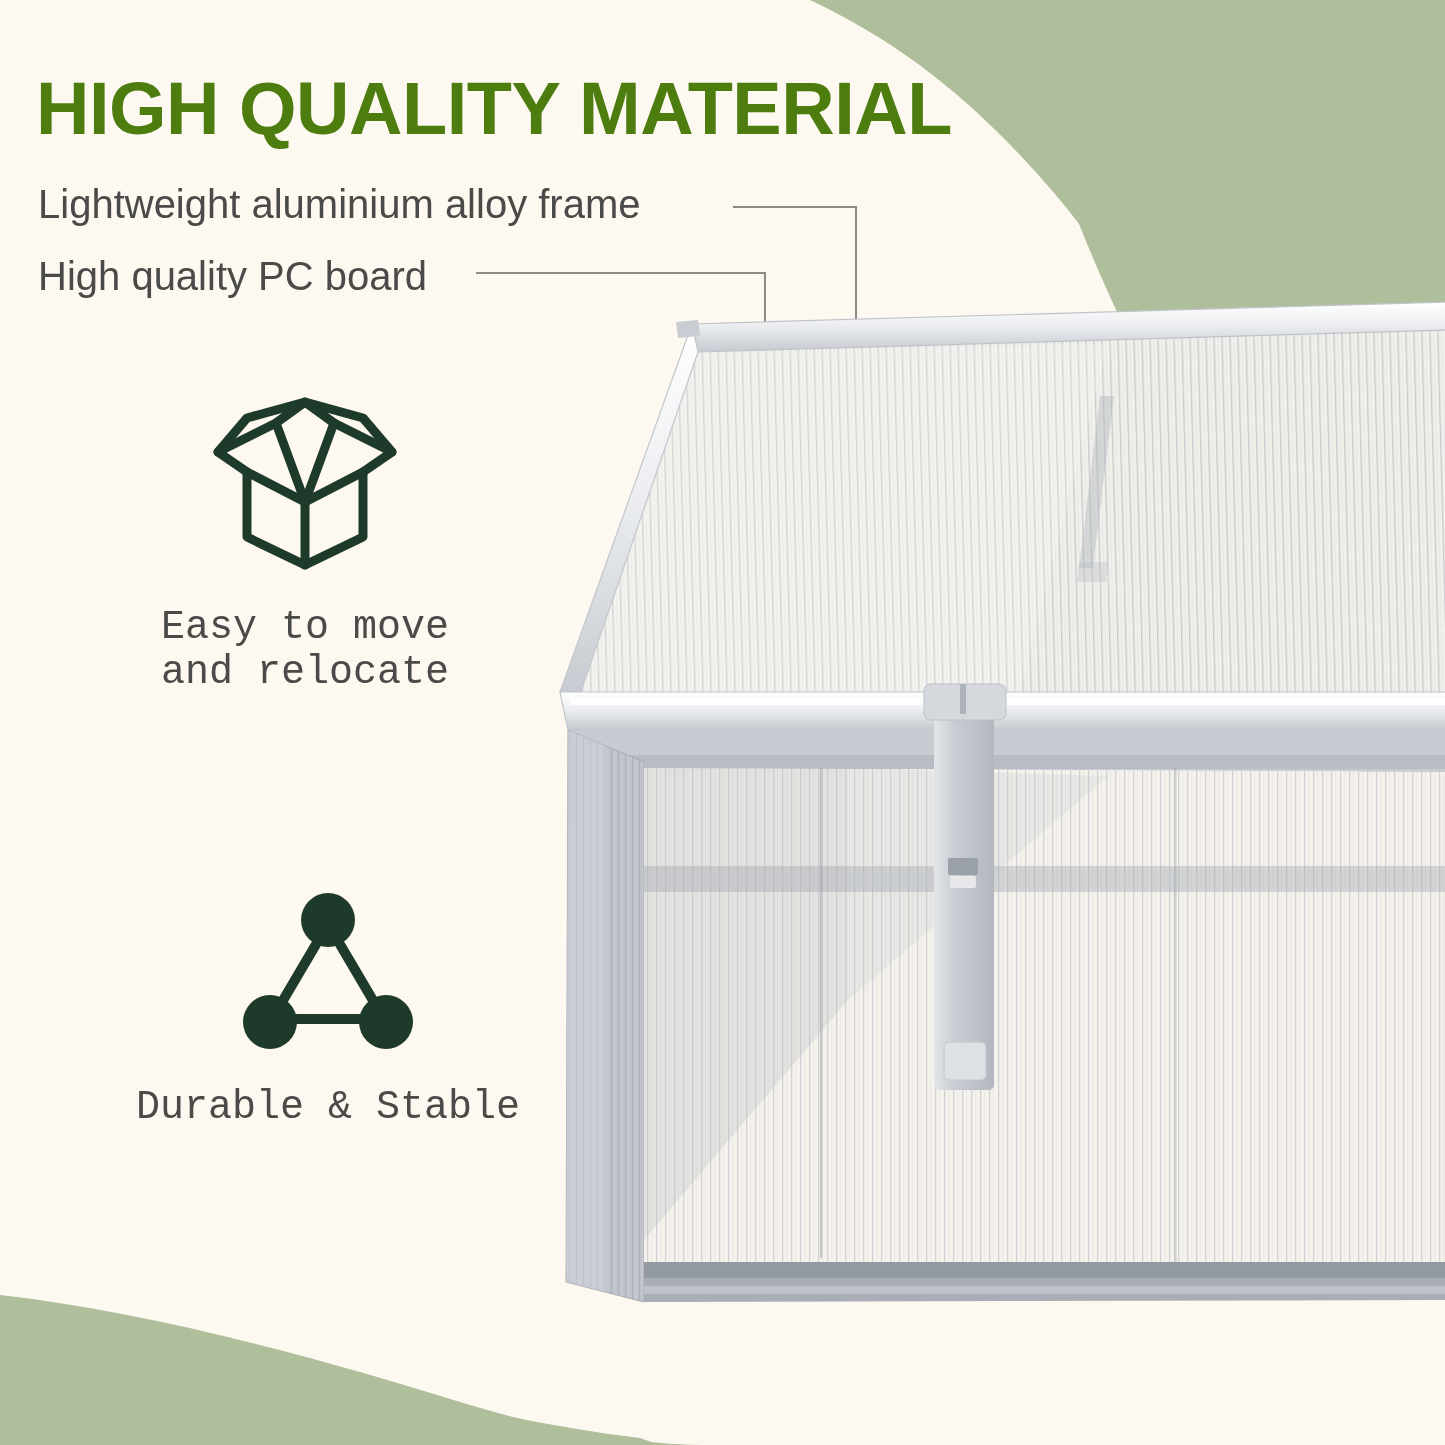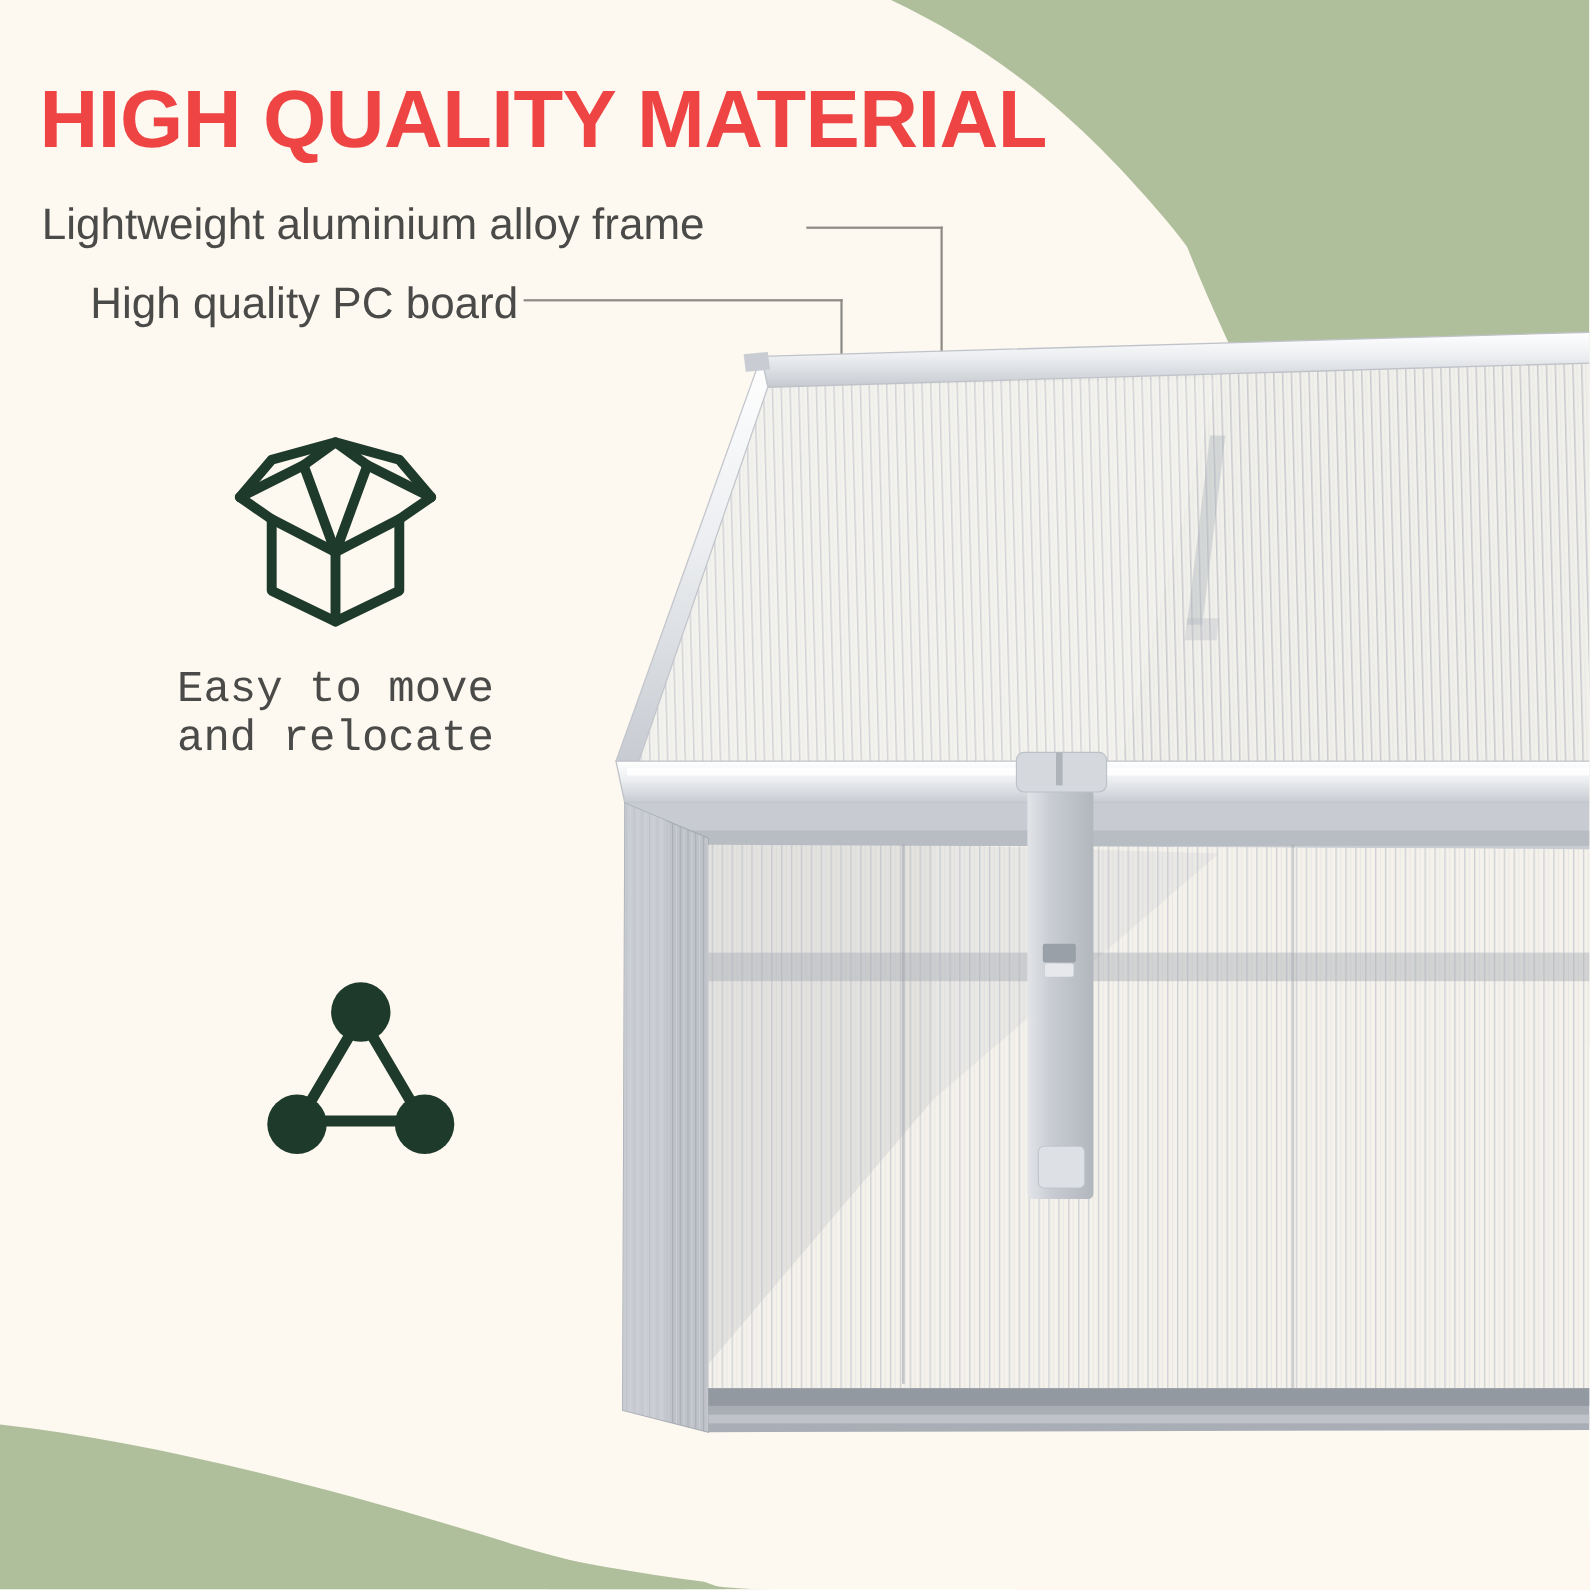--- a/index.html
+++ b/index.html
@@ -28,34 +28,34 @@
 
   
   .headline {
     position: absolute;
     left: 36px;
     top: 72px;
     font-size: 74px;
     line-height: 1.0;
     font-weight: 700;
     letter-spacing: -0.5px;
-    color: #ef4444;
+    color: #4d7c0f;
     white-space: nowrap;
   }
   .subline {
     position: absolute;
     left: 38px;
     font-size: 40px;
     line-height: 1.0;
     font-weight: 300;
     color: #4a4a48;
     white-space: nowrap;
   }
   .subline.s1 { top: 184px; text-align: center; }
-  .subline.s2 { top: 256px; margin-left: 44px; }
+  .subline.s2 { top: 256px; }
 
   
   .leader {
     position: absolute;
     border-color: #8c8a84;
     border-style: solid;
     border-width: 0;
   }
   .leader.alu-h {
     left: 733px; top: 206px;
@@ -186,20 +186,21 @@
 
   <div class="feature" id="feature-stable">
     <svg class="fi" width="200" height="170" viewBox="0 0 200 170" aria-hidden="true">
       <g stroke="#1E3A2A" stroke-width="10" fill="none" stroke-linecap="round">
         <path d="M 100 34 L 44 129 L 156 129 Z"></path>
       </g>
       <circle cx="100" cy="30" r="27" fill="#1E3A2A"></circle>
       <circle cx="42" cy="132" r="27" fill="#1E3A2A"></circle>
       <circle cx="158" cy="132" r="27" fill="#1E3A2A"></circle>
     </svg>
+    <div class="flabel">Durable &amp; Stable</div>
   </div>
 
   <svg id="product" viewBox="0 0 900 1010" aria-hidden="true">
     <defs>
 
       <pattern id="ribsFront" width="9" height="10" patternUnits="userSpaceOnUse">
         <rect width="9" height="10" fill="#F5F2EB"></rect>
         <rect x="0" width="1.3" height="10" fill="#C8CBD1" opacity="0.85"></rect>
         <rect x="4.4" width="0.7" height="10" fill="#DCDEE2" opacity="0.7"></rect>
       </pattern>

